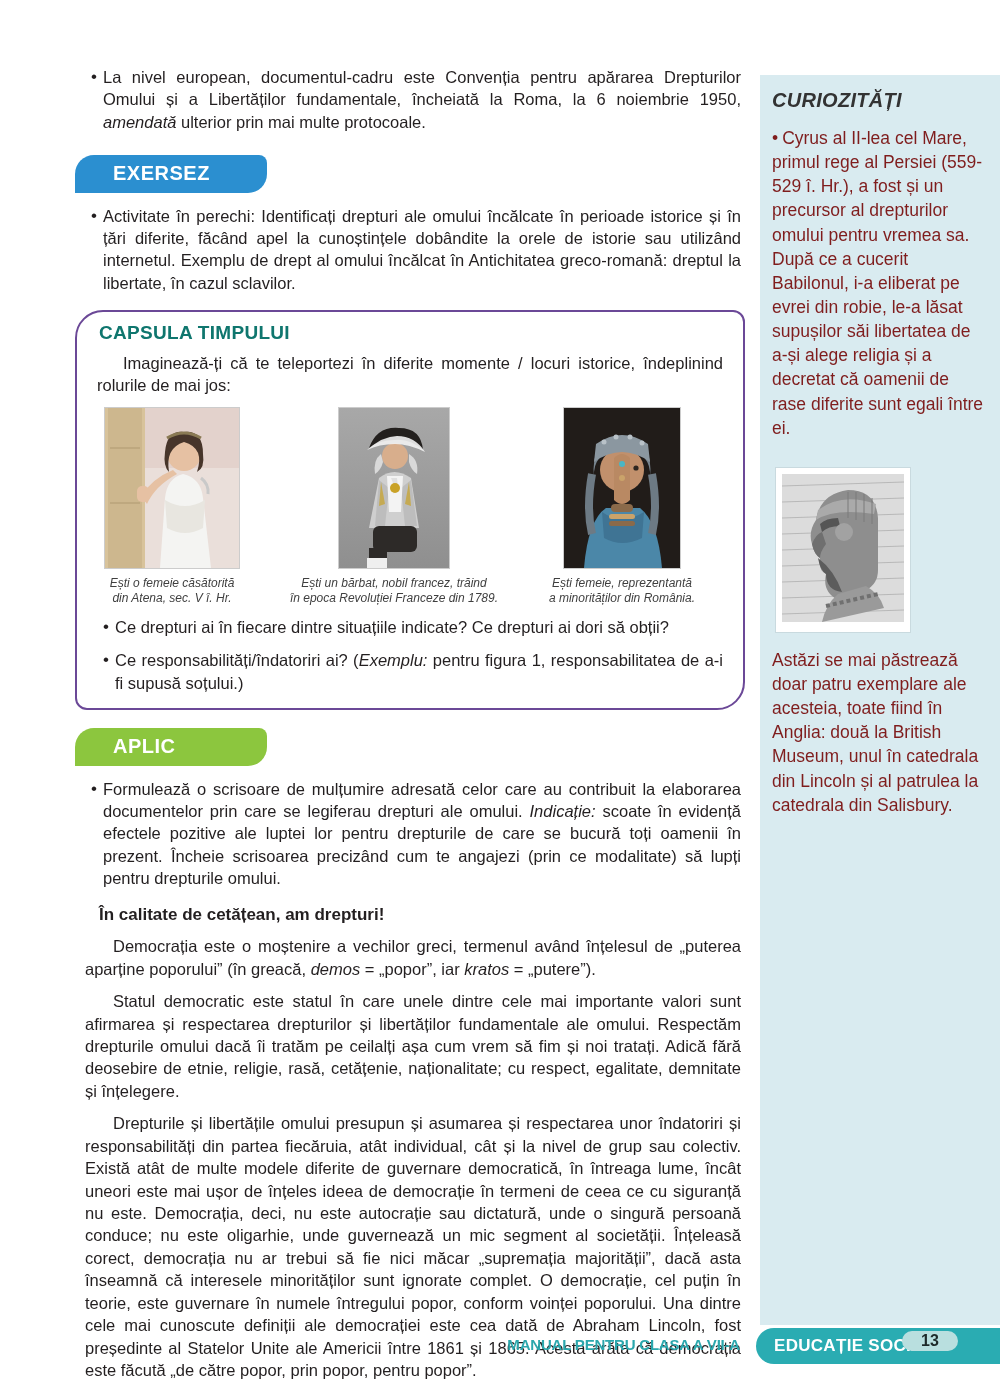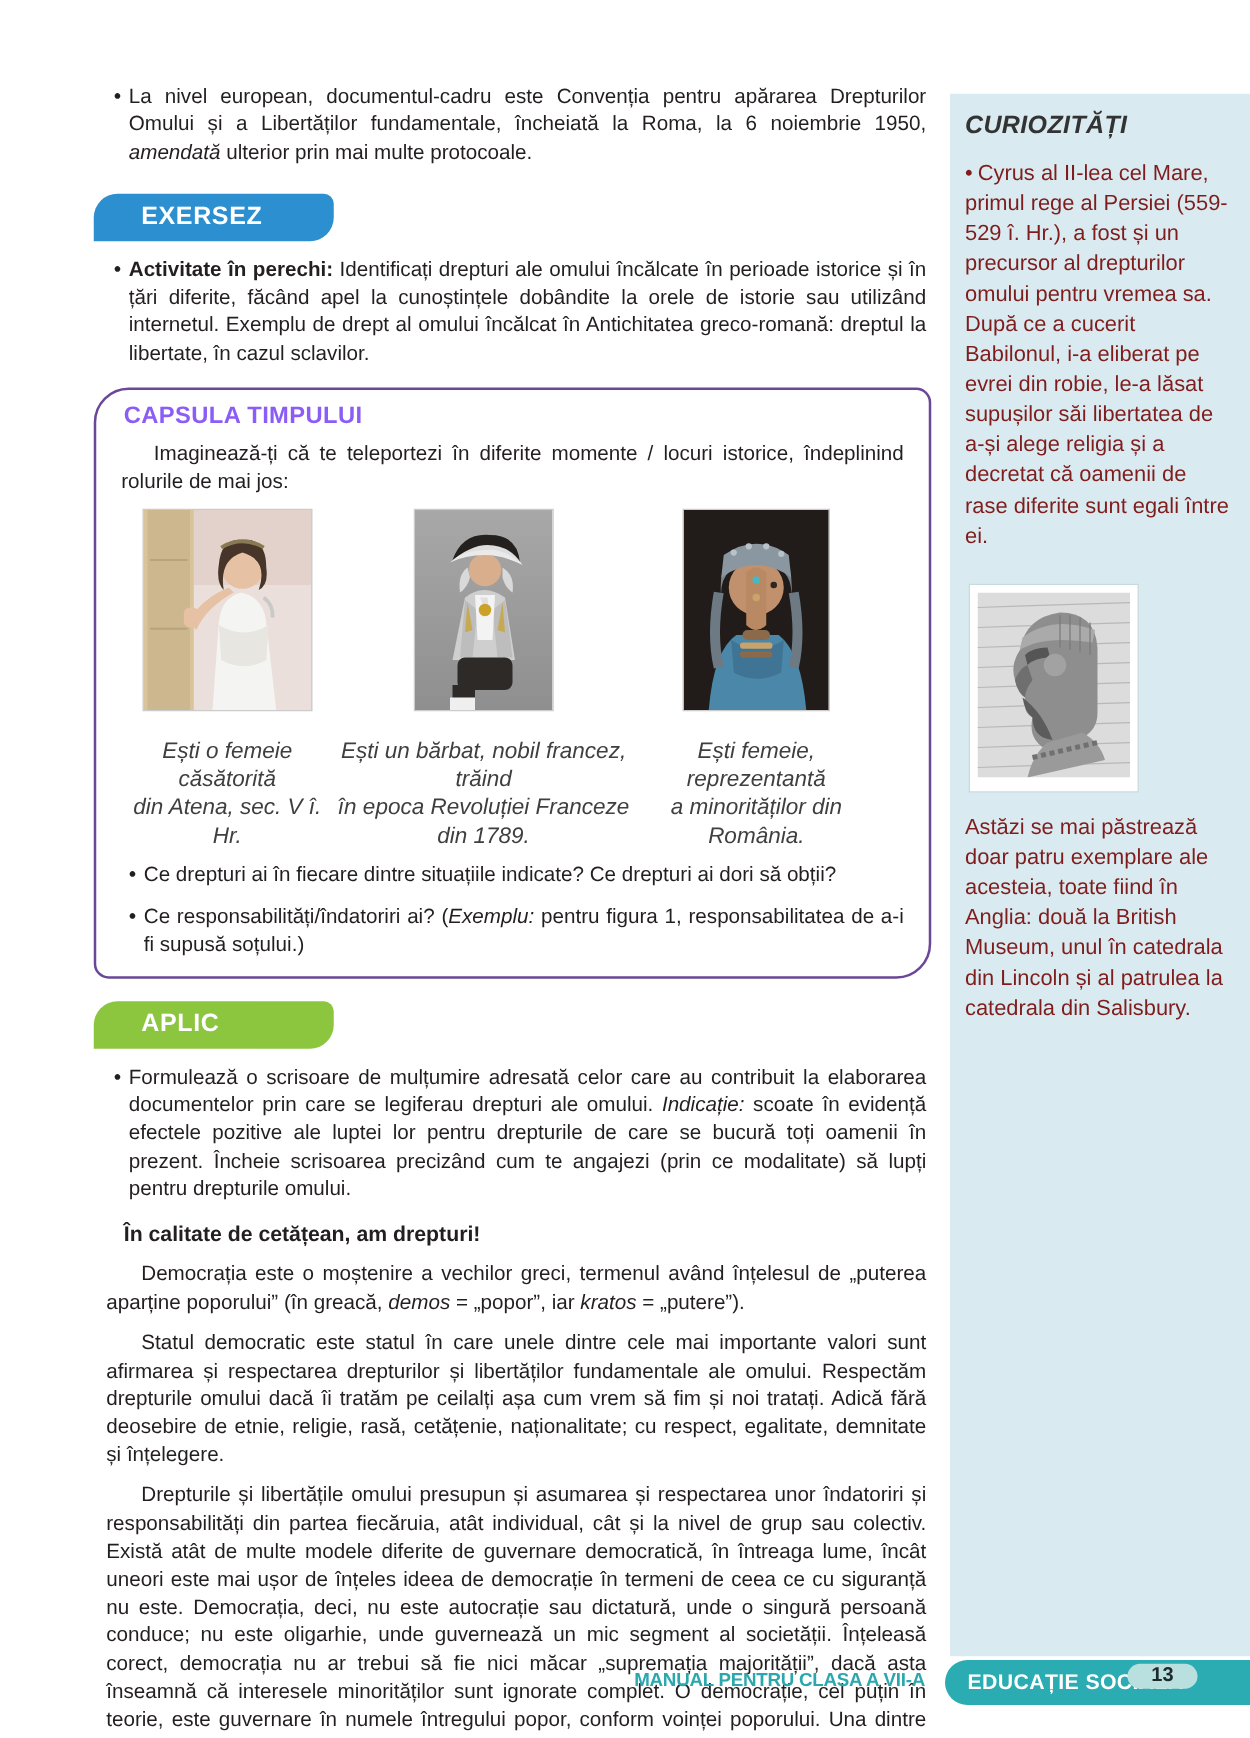--- a/index.html
+++ b/index.html
@@ -13,27 +13,27 @@
   
   .banner{width:192px;height:38px;color:#fff;font-weight:bold;font-size:20px;
           letter-spacing:.5px;display:flex;align-items:center;padding-left:38px;
           box-sizing:border-box;border-radius:19px 8px 19px 0;margin-left:-10px;}
   .banner.blue{background:#2b8fd0;}
   .banner.green{background:#8cc63e;}
   .banner.cyan{background:#29b8d2;}
   
   .capsule{border:2.5px solid #6b4897;border-radius:28px 12px 28px 12px;
            margin:16px 0 18px -10px;padding:8px 20px 12px 20px;width:670px;box-sizing:border-box;}
-  .capsule-title{color:#8b5cf6;font-weight:bold;font-size:19px;letter-spacing:.3px;margin:2px 0 8px 2px;}
+  .capsule-title{color:#0f766e;font-weight:bold;font-size:19px;letter-spacing:.3px;margin:2px 0 8px 2px;}
   .capsule-intro{font-size:16.5px;line-height:1.35;text-align:justify;text-indent:26px;margin-bottom:12px;}
   .photo-row{display:flex;justify-content:space-between;padding:0 28px 0 8px;}
   .photo-card{display:flex;flex-direction:column;align-items:center;}
   .photo-frame{box-shadow:0 0 0 1px #ccc;}
-  .caption{font-size:18px;font-style:italic;color:#3f3f3f;text-align:center;
-           line-height:1.25;margin-top:21px;white-space:pre-line;}
+  .caption{font-size:12px;font-style:italic;color:#3f3f3f;text-align:center;
+           line-height:1.25;margin-top:8px;white-space:pre-line;}
   .capsule .bullet{margin-top:10px;margin-bottom:2px;}
   
   .stiu-heading{font-weight:bold;font-size:17px;margin:16px 0 10px 14px;}
   .para{font-size:16.5px;line-height:1.36;text-align:justify;text-indent:28px;margin:0 0 10px 0;}
   
   .sidebar{position:absolute;left:760px;top:75px;width:240px;height:1250px;
            background:#d9ebf0;box-sizing:border-box;padding:12px 14px 0 12px;}
   .sidebar-title{font-weight:bold;font-size:20px;color:#333;letter-spacing:.3px;margin:2px 0 14px 0;font-style:italic;}
   .sidebar-item{font-size:17.5px;line-height:1.38;color:#7f1d1d;margin-bottom:12px;}
   .sidebar-item .sdot{margin-right:4px;}
@@ -59,21 +59,21 @@
     <div class="bullet">
       <span class="dot">•</span>
       <div class="btext"><span>La nivel european, documentul-cadru este Convenția pentru apărarea Drepturilor Omului și a Libertăților fundamentale, încheiată la Roma, la 6 noiembrie 1950, </span><span style="font-style: italic;">amendată</span><span> ulterior prin mai multe protocoale.</span></div>
     </div>
 
     <div class="banner blue" style="margin-top:22px;">
       <span>EXERSEZ</span>
     </div>
     <div class="bullet" style="margin-top:12px;">
       <span class="dot">•</span>
-      <div class="btext"><span style="font-weight: bold;">Activitate în perechi: </span><span>Identificați drepturi ale omului încălcate în perioade istorice și în țări diferite, făcând apel la cunoștințele dobândite la orele de istorie sau utilizând internetul. Exemplu de drept al omului încălcat în Antichitatea greco-romană: dreptul la libertate, în cazul sclavilor.</span></div>
+      <div class="btext"><span style="font-weight: normal;">Activitate în perechi: </span><span>Identificați drepturi ale omului încălcate în perioade istorice și în țări diferite, făcând apel la cunoștințele dobândite la orele de istorie sau utilizând internetul. Exemplu de drept al omului încălcat în Antichitatea greco-romană: dreptul la libertate, în cazul sclavilor.</span></div>
     </div>
 
     <div class="capsule">
       <div class="capsule-title">CAPSULA TIMPULUI</div>
       <div class="capsule-intro">Imaginează-ți că te teleportezi în diferite momente / locuri istorice, îndeplinind rolurile de mai jos:</div>
 
       <div class="photo-row">
 
         <div class="photo-card">
           <svg class="photo-frame" width="134" height="160" viewBox="0 0 134 160">

